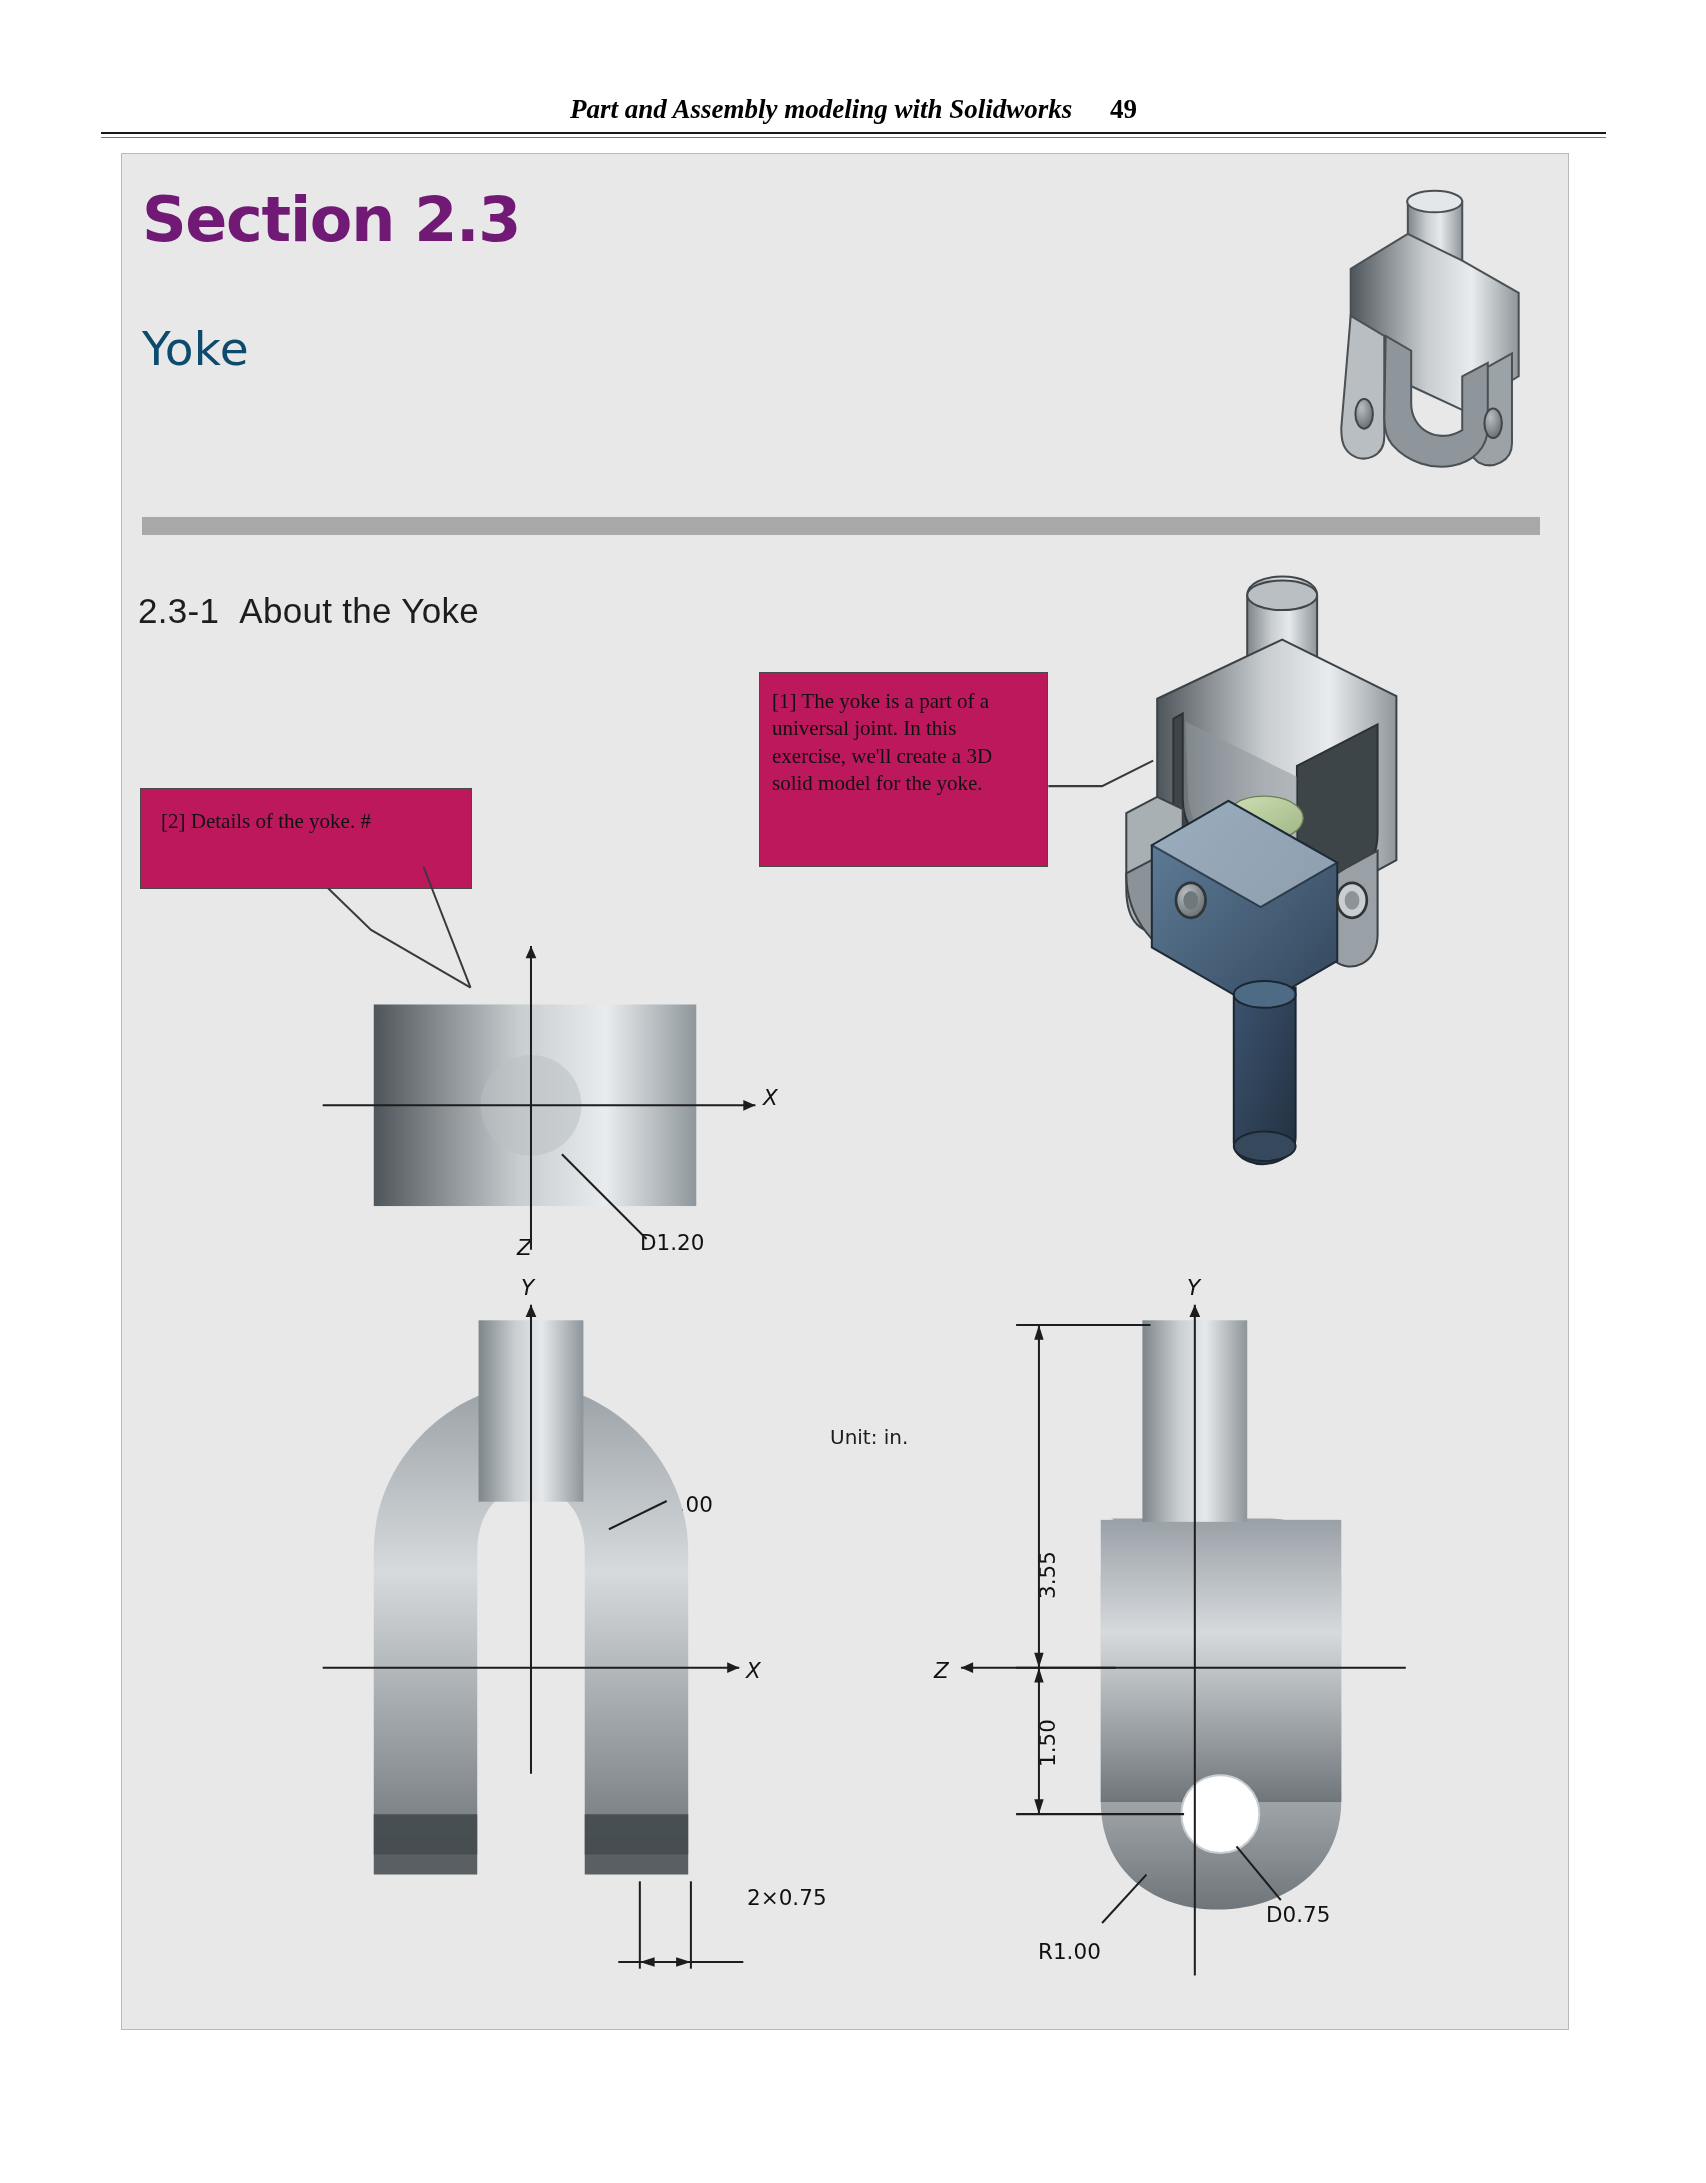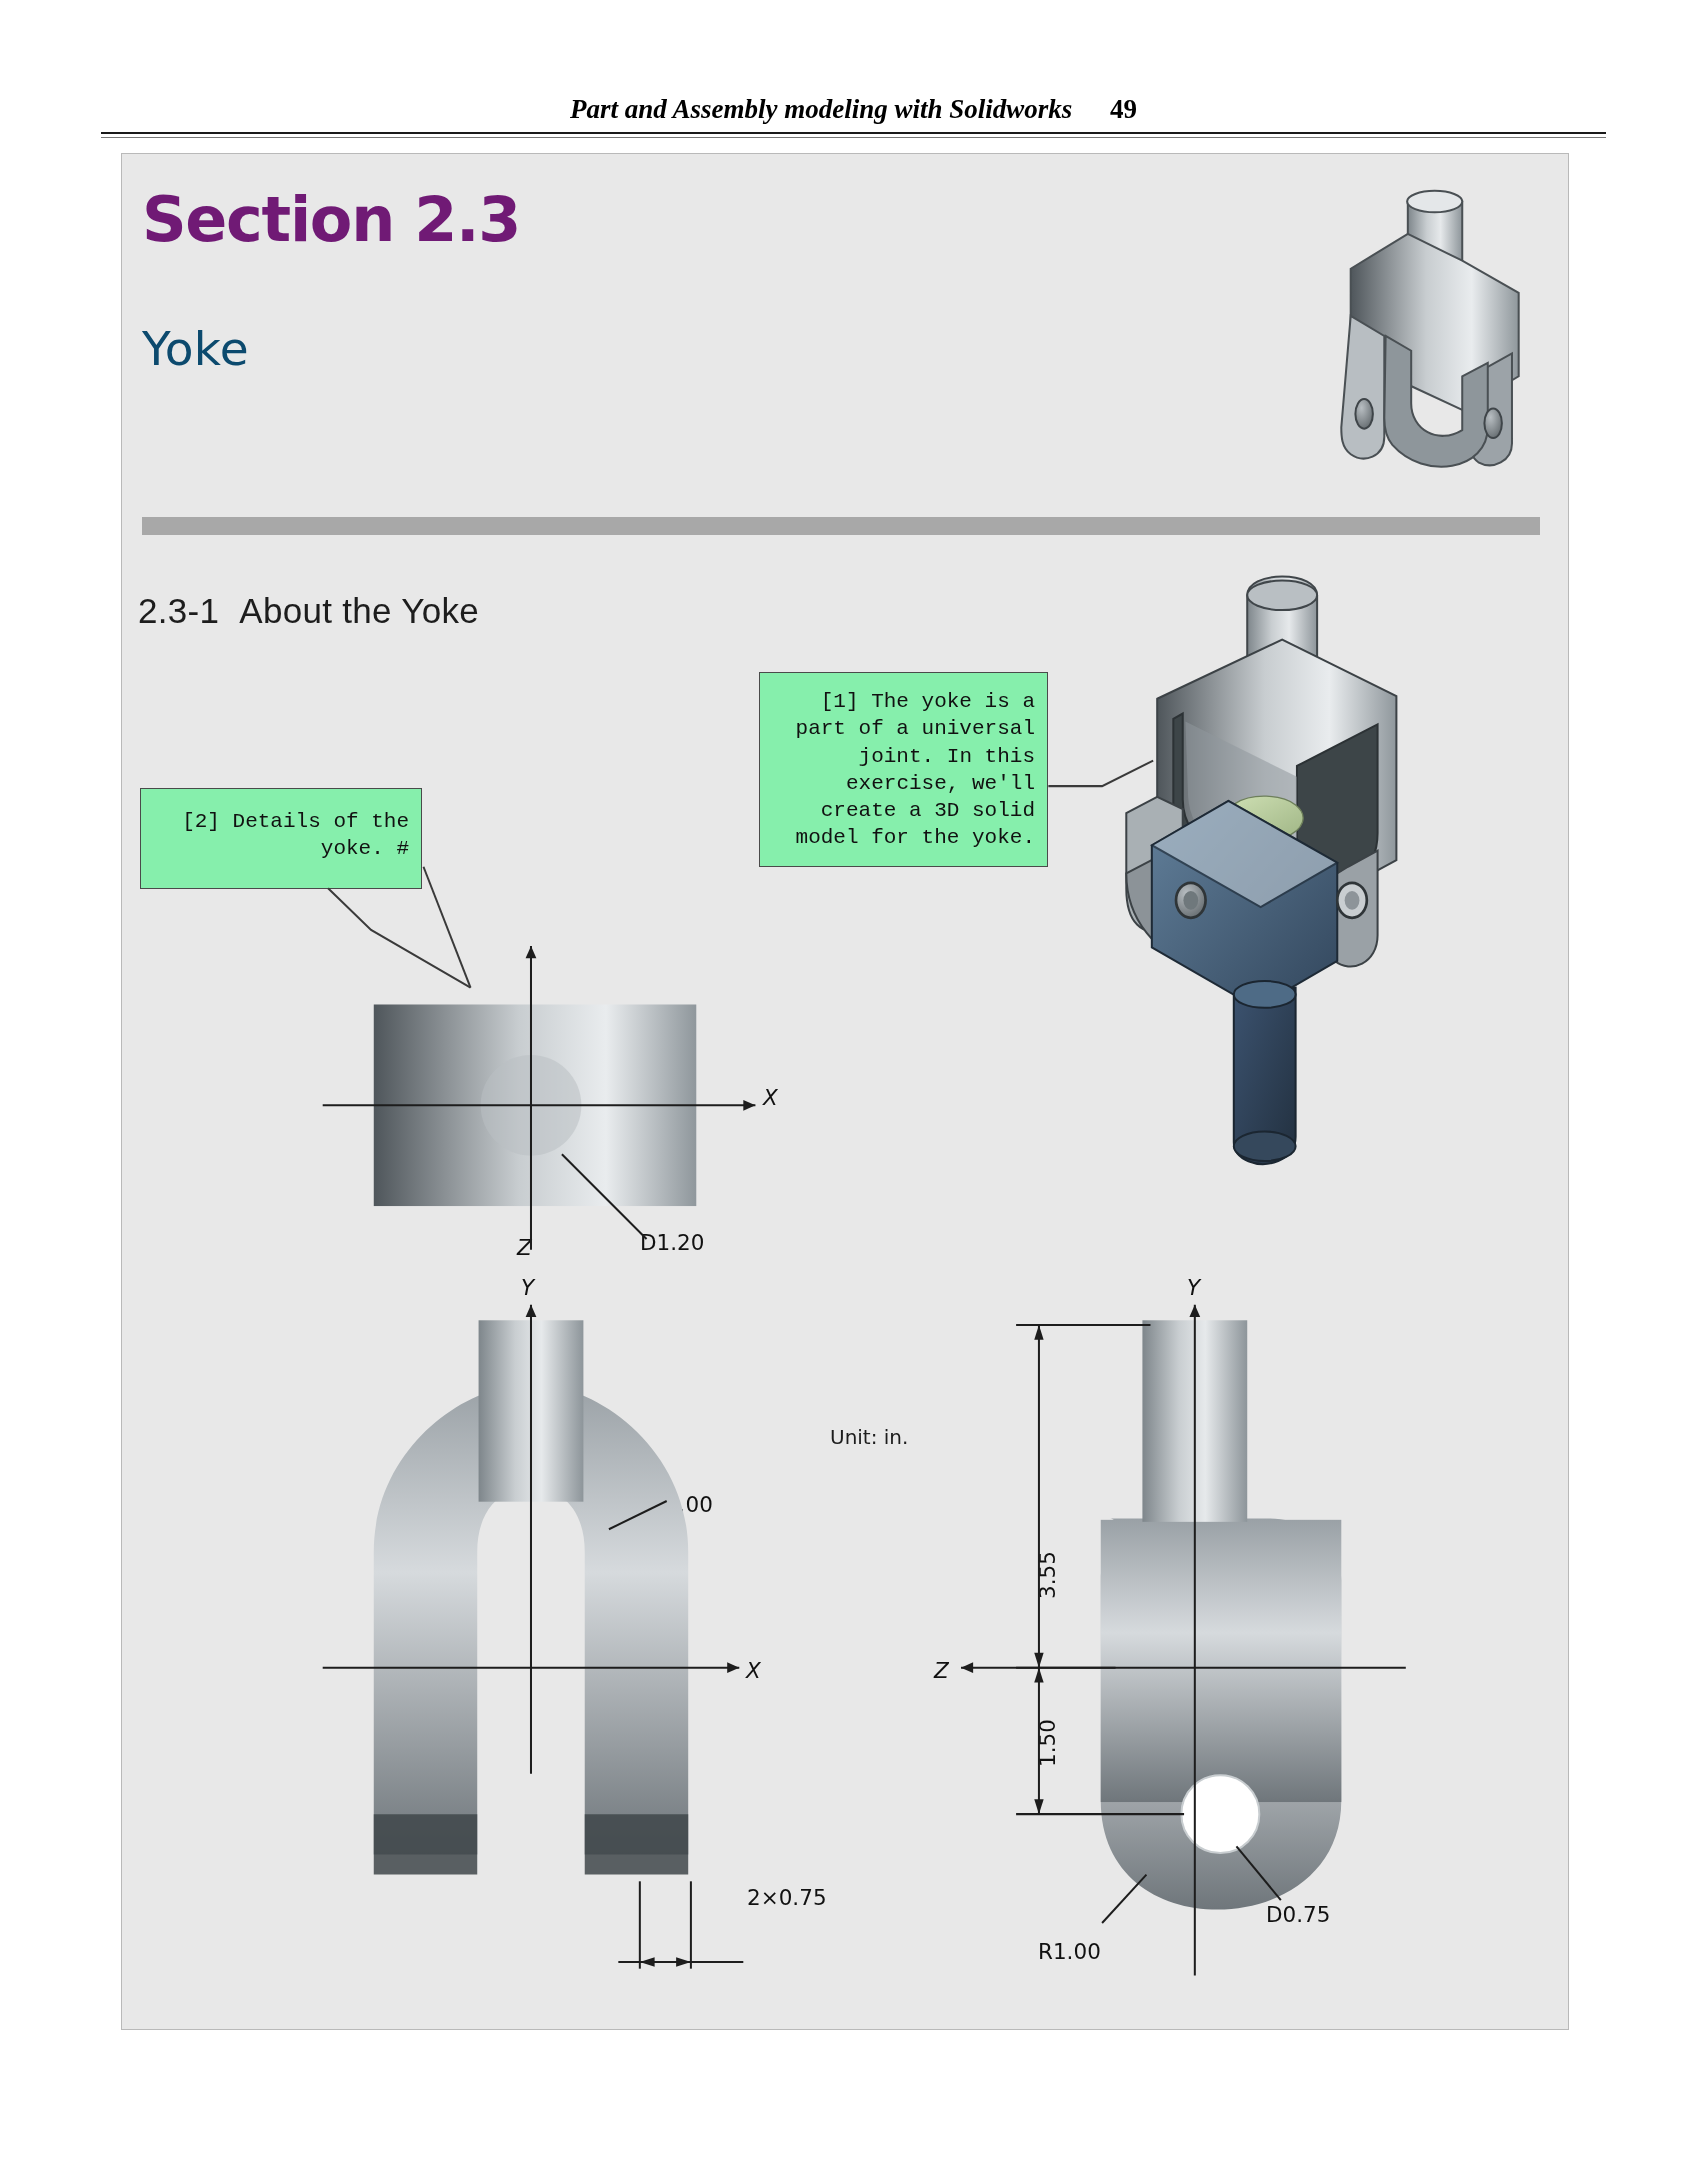--- a/index.html
+++ b/index.html
@@ -88,39 +88,39 @@
     position:absolute;
     left:830px; top:1425px;
     font-size:20px;
     color:#1d1d1d;
     font-family:"DejaVu Sans", sans-serif;
   }
 
   
   .callout {
     position:absolute;
-    background:#86efac;
+    background:#be185d;
     border:1.3px solid #4a4a4a;
     box-sizing:border-box;
     color:#111;
-    font-family:Liberation Mono, monospace;
-    text-align:right;
+    font-family:Liberation Serif, serif;
+    text-align:left;
     line-height:1.30;
   }
   #callout-1 {
     left:759px; top:672px;
     width:289px; height:195px;
     font-size:21px;
     padding:15px 12px 0 12px;
   }
   #callout-2 {
     left:140px; top:788px;
-    width:282px; height:101px;
+    width:332px; height:101px;
     font-size:21px;
-    padding:19px 12px 0 12px;
+    padding:19px 12px 0 20px;
   }
 
   
   .dim {
     position:absolute;
     font-family:"DejaVu Sans", sans-serif;
     color:#111;
     font-size:21.5px;
     white-space:nowrap;
   }

